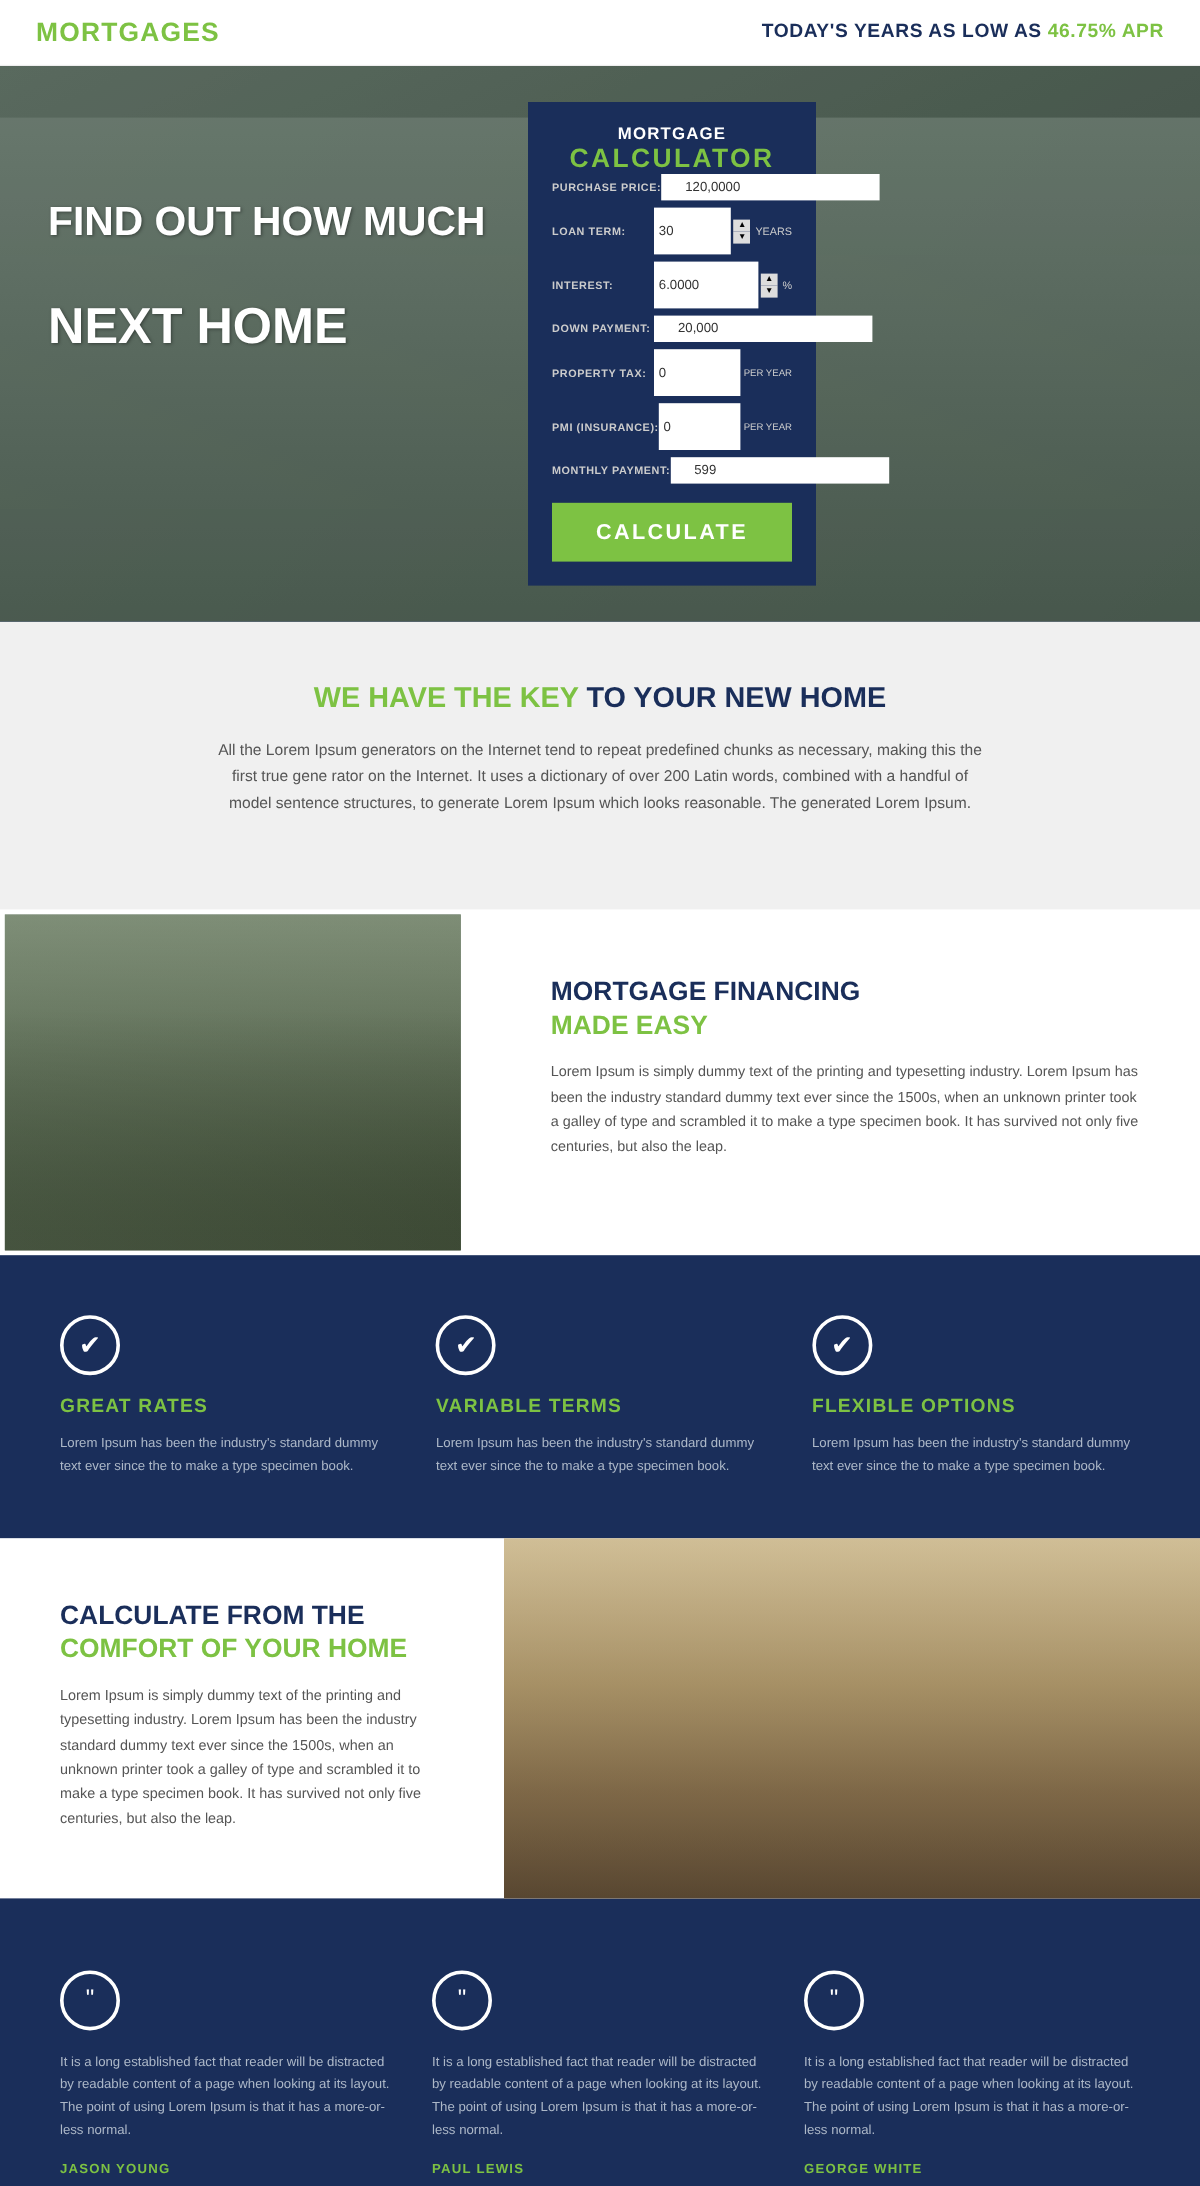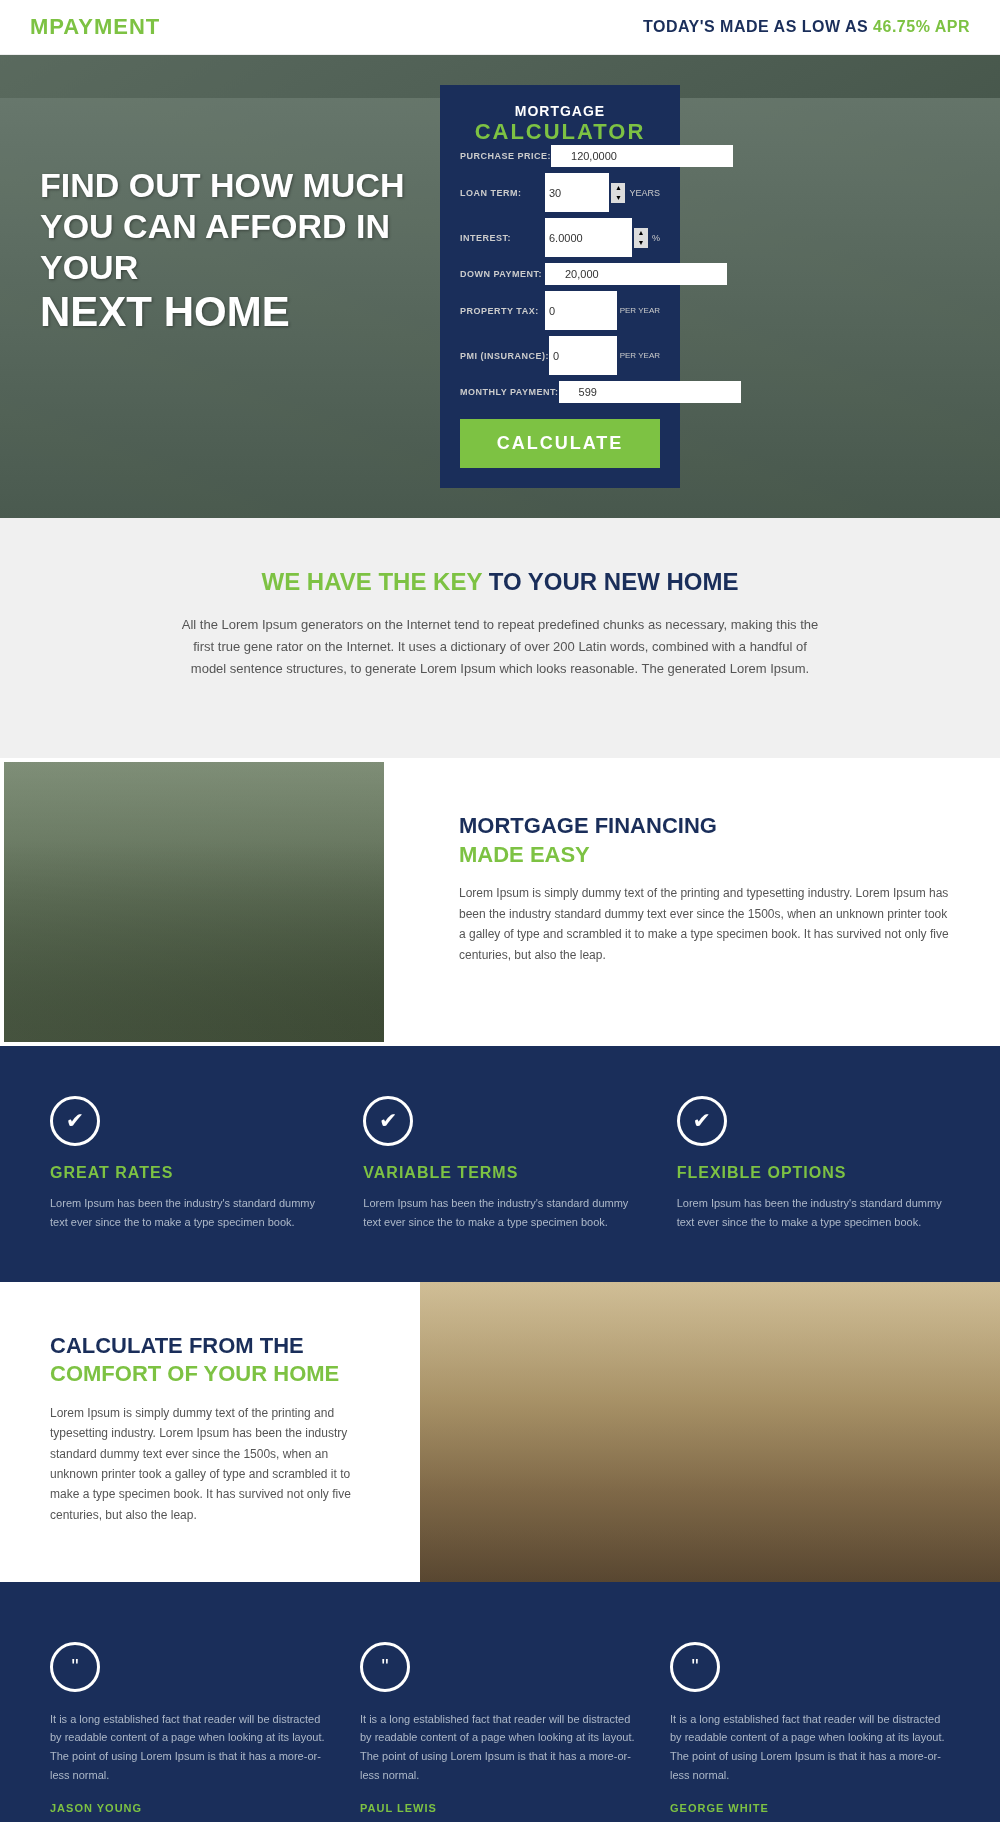--- a/index.html
+++ b/index.html
@@ -358,39 +358,39 @@
       font-weight: bold;
       text-transform: uppercase;
       letter-spacing: 1px;
     }
   </style>
 </head>
 <body>
 
 <div class="header">
   <div class="header-logo">
-    <span style="color:#7dc243">M</span><span>PAYMENT</span>
+    <span style="color:#7dc243">M</span><span>ORTGAGES</span>
   </div>
   <div class="header-rate">
-    <span>TODAY'S MADE AS LOW AS </span><span class="rate-value">46.75% APR</span>
+    <span>TODAY'S YEARS AS LOW AS </span><span class="rate-value">46.75% APR</span>
   </div>
 </div>
 
 <div class="hero">
   <div class="hero-bg"></div>
 
   <div style="position:absolute;inset:0;z-index:1;background:linear-gradient(to bottom right,#5a6a5a,#3a4a3a);opacity:0.85;">
     <div style="position:absolute;bottom:0;left:0;right:0;height:420px;background:linear-gradient(to bottom,#6a7a6a,#4a5a4a);">
     </div>
   </div>
   <div class="hero-content">
     <div class="hero-text">
       <h1>
         <span>FIND OUT HOW MUCH</span><br>
-        <span>YOU CAN AFFORD IN YOUR</span><br>
+        <br>
         <span class="big">NEXT HOME</span>
       </h1>
     </div>
 
     <div class="calculator-panel">
       <div class="calc-title">MORTGAGE</div>
       <div class="calc-title-green">CALCULATOR</div>
 
       
       <div class="calc-row">

